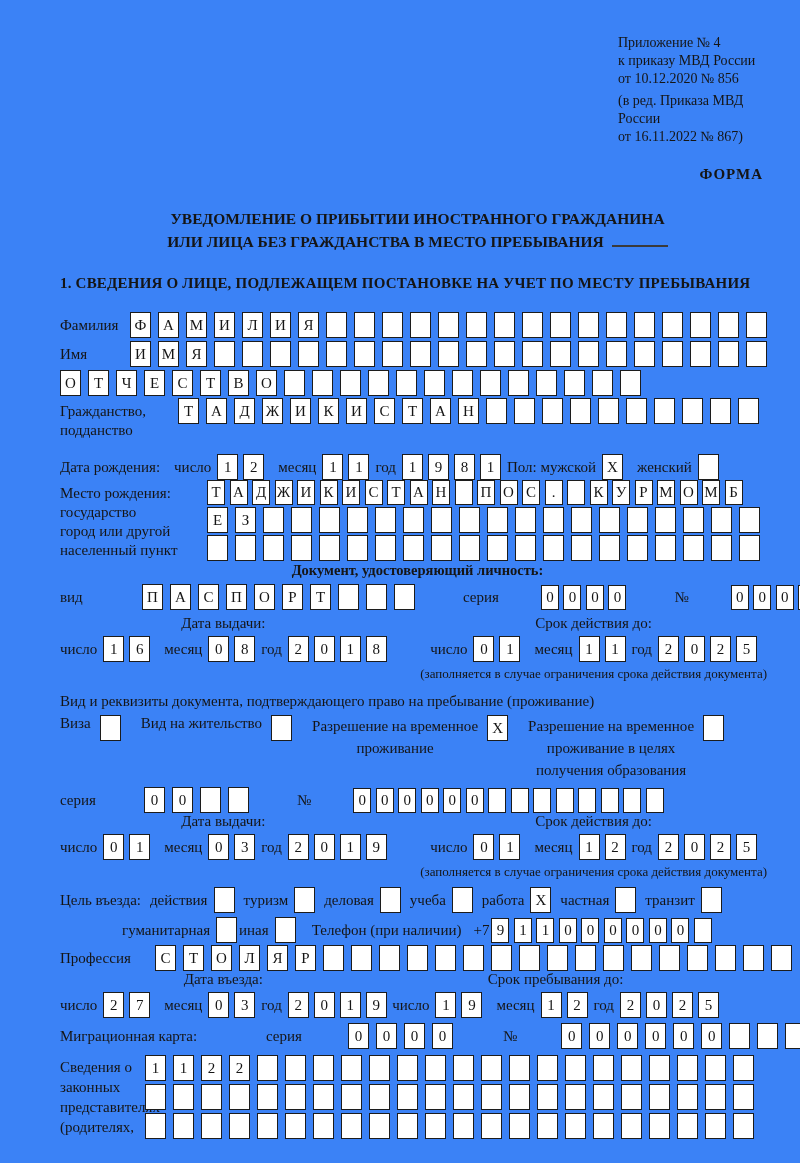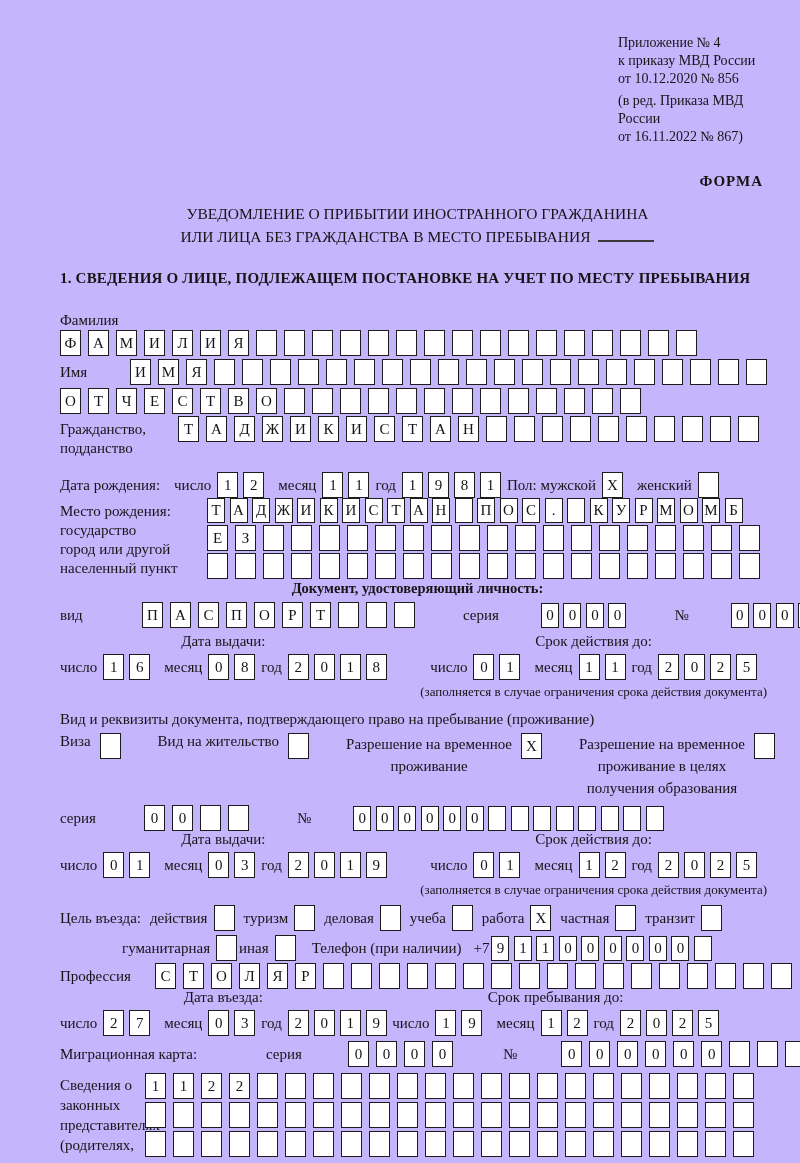--- a/index.html
+++ b/index.html
@@ -2,27 +2,27 @@
 <html><head>
 <meta charset="utf-8">
 <style>
   * { margin:0; padding:0; box-sizing:border-box; }
   html,body { background:#fff; }
   body {
     width:800px; height:1163px;
     font-family:"Liberation Serif", serif;
     color:#151515; font-size:15px;
   }
-  .page { position:relative; width:800px; height:1163px; padding:34px 25px 0 60px; overflow:hidden; background:#c4b5fd; }
+  .page { position:relative; width:800px; height:1163px; padding:34px 25px 0 60px; overflow:hidden; background:#3b82f6; }
 
   
   .annex { margin-left:558px; font-size:14px; line-height:18px; }
   .annex-note { margin-top:4px; }
-  .forma { margin-top:27px; text-align:right; padding-right:12px; font-weight:bold; font-size:15px; letter-spacing:1px; }
-  .title { margin-top:12px; text-align:center; font-weight:normal; font-size:15.5px; line-height:23px; }
+  .forma { margin-top:20px; text-align:right; padding-right:12px; font-weight:bold; font-size:15px; letter-spacing:1px; }
+  .title { margin-top:24px; text-align:center; font-weight:bold; font-size:15.5px; line-height:23px; }
   .title-underline { display:inline-block; width:56px; height:14px; border-bottom:2px solid #3a3a3a; margin-left:8px; }
   .sec-heading { margin-top:22px; font-weight:bold; font-size:15px; letter-spacing:0.2px; }
 
   
   .row { display:flex; align-items:flex-start; }
   .lbl { flex:none; line-height:19px; padding-top:4px; }
   .w70  { width:70px; }
   .w48  { width:48px; }
   .w125 { width:125px; }
   .w118 { width:118px; }
@@ -50,40 +50,40 @@
   .dlbl-m { margin-left:8px; }
   .date-note { font-size:13px; line-height:16px; margin-top:4px; white-space:nowrap; text-align:center; }
 
   .doc-heading { margin-top:1px; text-align:center; font-weight:bold; font-size:14.5px; }
   .vid-row { display:flex; align-items:center; margin-top:5px;gap:34px; }
   .inl-lbl { margin:0 8px 0 14px; flex:none; }
 
   .intro { margin-top:7px; line-height:24px; }
 
   
-  .cb-row { display:flex; align-items:flex-start; gap:20px; margin-top:2px;justify-content:space-between; }
+  .cb-row { display:flex; align-items:flex-start; gap:20px; margin-top:2px; }
   .cb-opt { display:flex; align-items:flex-start; gap:9px; }
   .cb-lines { text-align:center; line-height:22px; }
 
   .purpose-row { display:flex; align-items:center; gap:9px; margin-top:7px; }
   .popt { display:inline-flex; align-items:center; gap:6px; }
   .purpose-row2 { display:flex; align-items:center; gap:2px; margin-top:4px; margin-left:62px; }
   .phone-lbl { margin-left:14px; }
   .phone-prefix { margin-left:10px; }
 
   .mig-row { display:flex; align-items:center; margin-top:5px;gap:36px; }
   .mig-lbl { flex:none; width:170px; }
 
   .rep-row { display:flex; align-items:flex-start; margin-top:6px; }
   .rep-label { flex:none; width:85px; line-height:20px; padding-top:2px; }
   .rep-right { display:flex; flex-direction:column; }
   .rep-right .boxes { margin-bottom:3px; }
 
   .mt2{margin-top:2px;} .mt3{margin-top:3px;} .mt4{margin-top:0;} .mt5{margin-top:5px;}
-  .mt6{margin-top:6px;} .mt14{margin-top:14px;} .mt20{margin-top:20px;flex-direction:column;}
+  .mt6{margin-top:6px;} .mt14{margin-top:14px;} .mt20{margin-top:20px;}
 </style>
 </head>
 <body>
 
 <div class="page">
 
   <div class="annex">
     <div>Приложение № 4</div>
     <div>к приказу МВД России</div>
     <div>от 10.12.2020 № 856</div>

